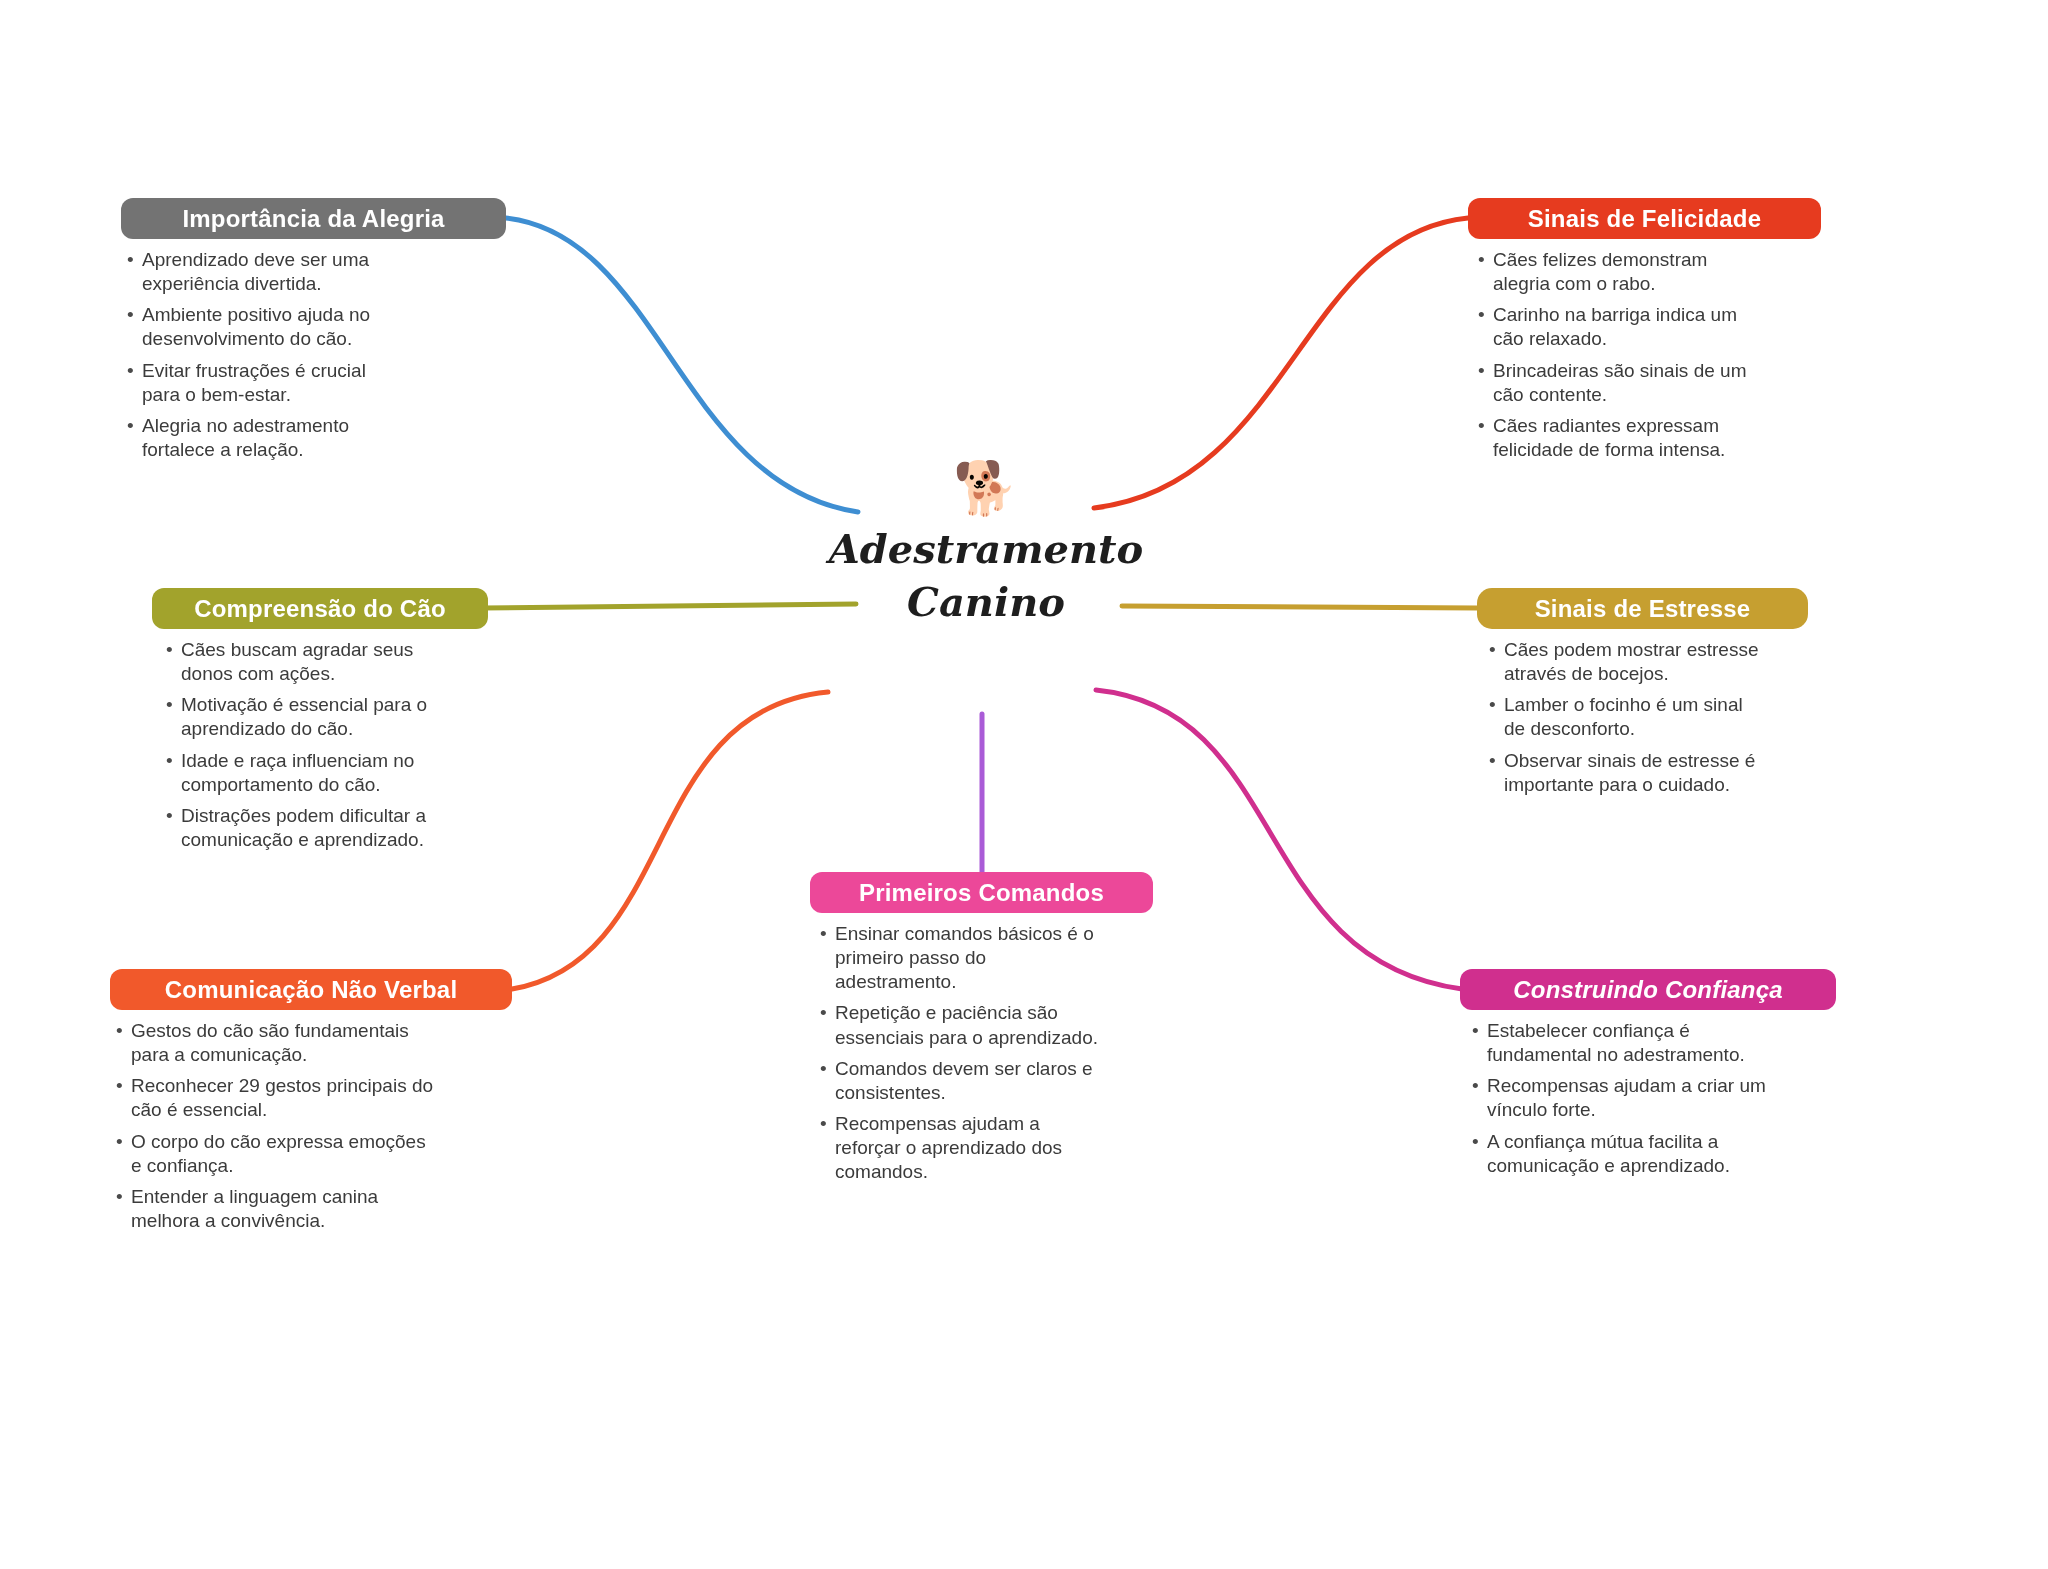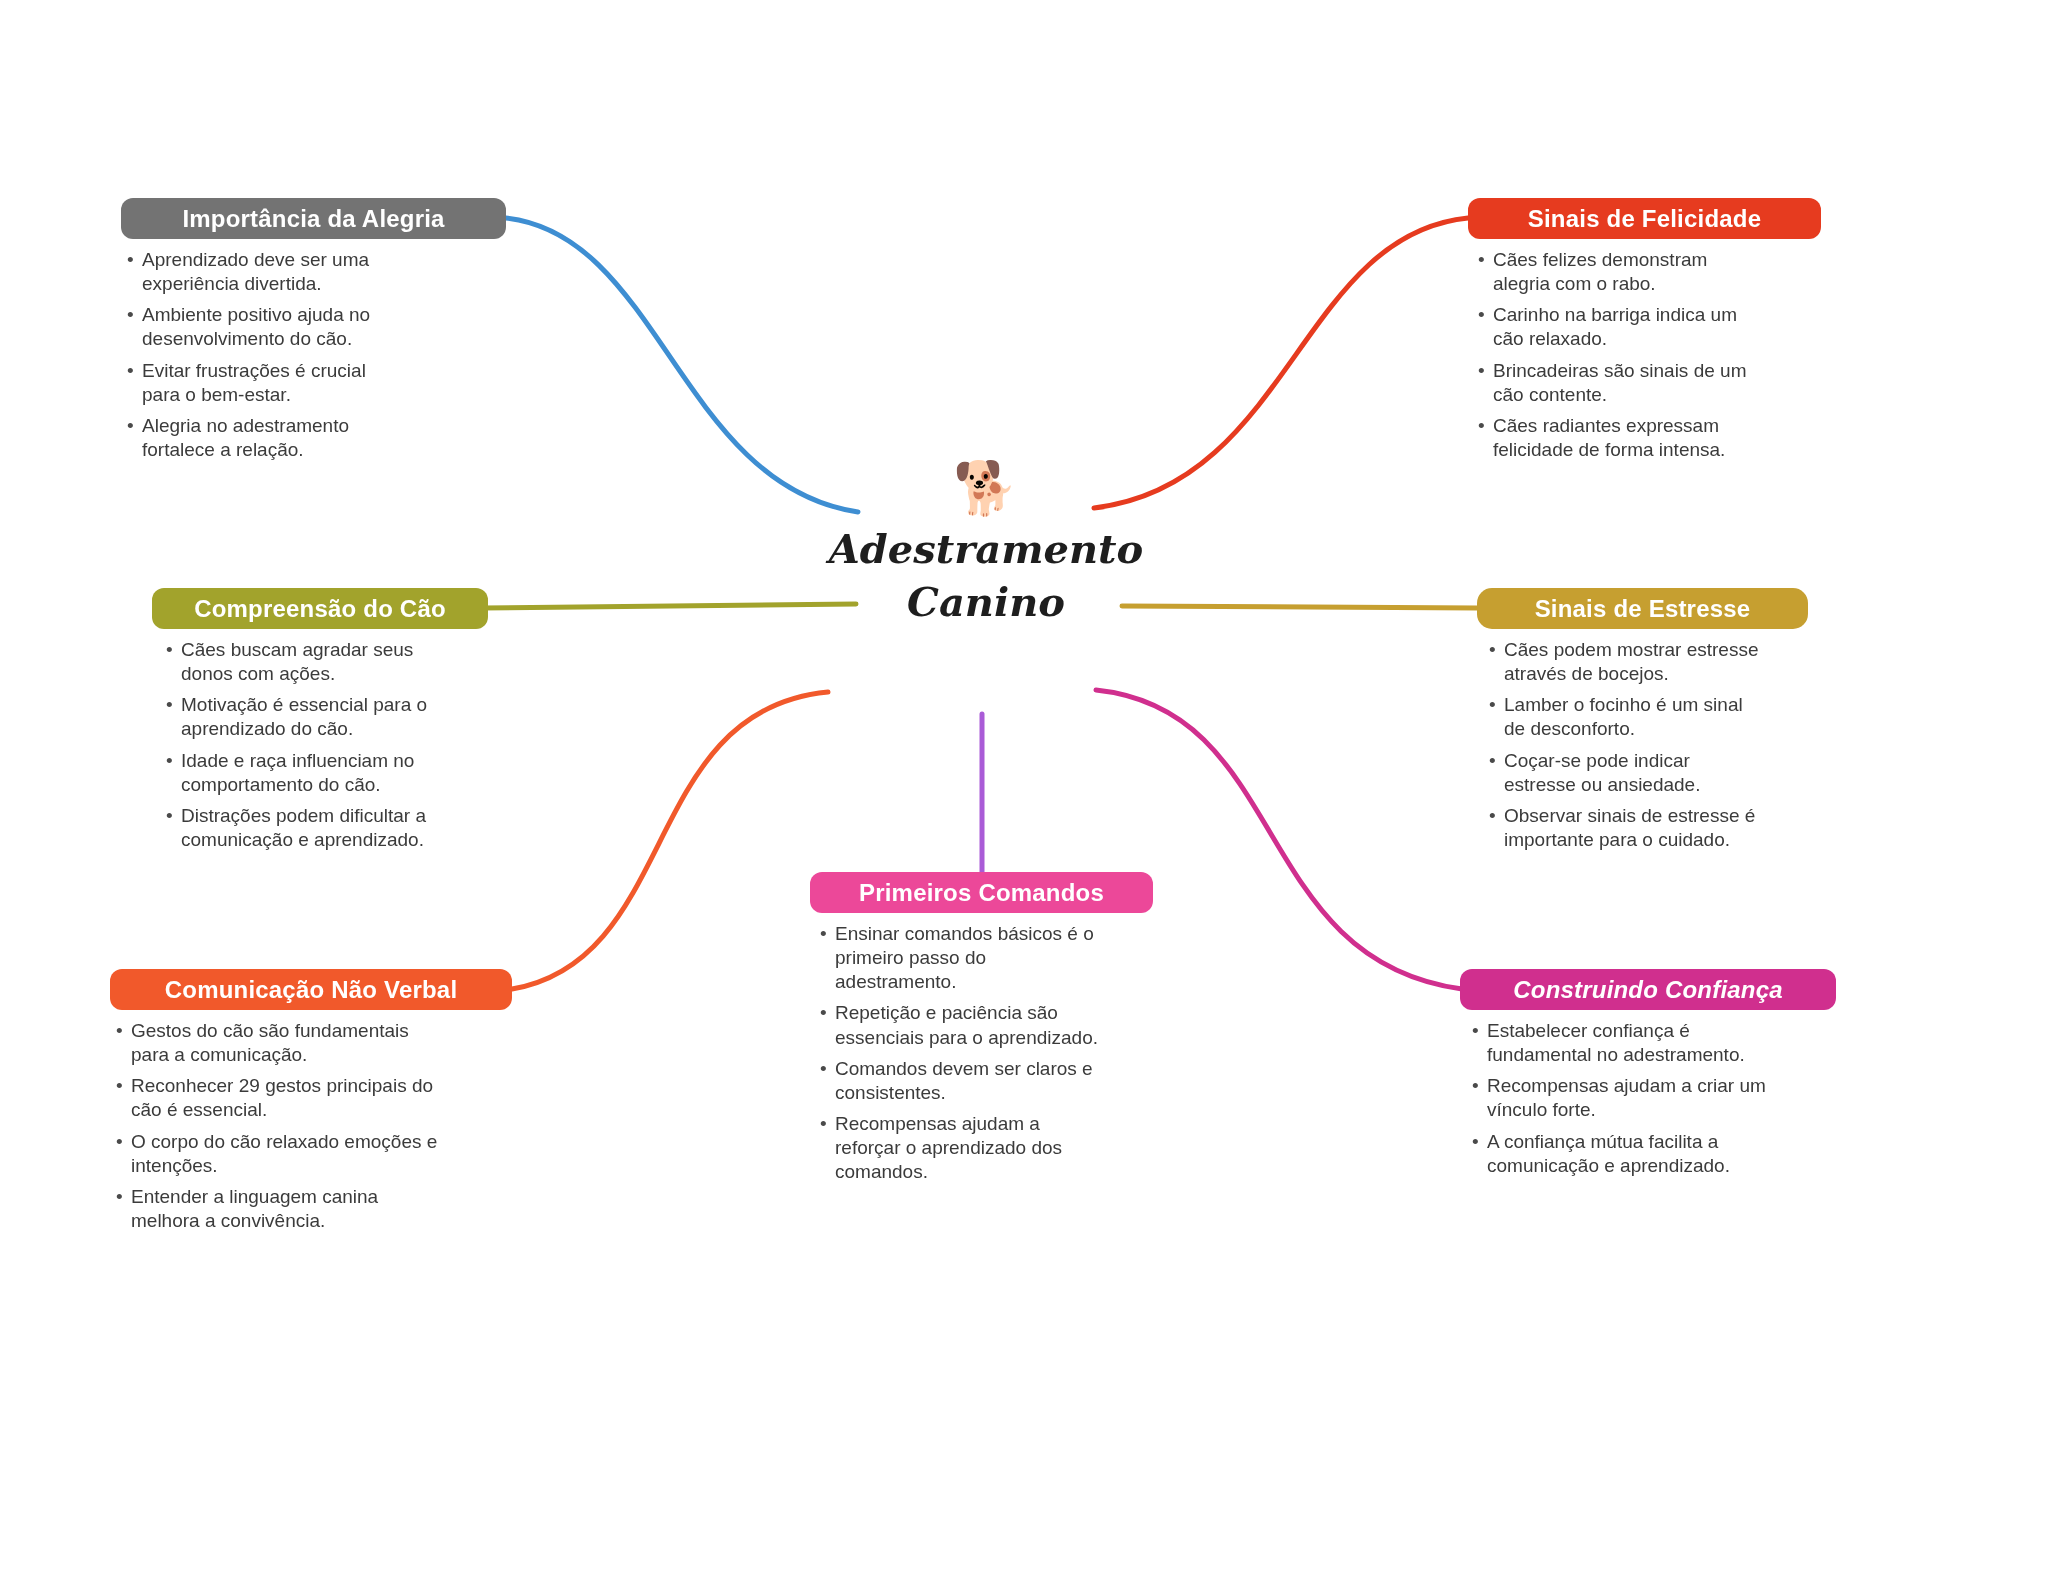--- a/index.html
+++ b/index.html
@@ -121,31 +121,30 @@
       <li>Idade e raça influenciam no comportamento do cão.</li>
       <li>Distrações podem dificultar a comunicação e aprendizado.</li>
     </ul>
   </div>
 
   <div class="node" style="left:1477px; top:588px;">
     <div class="pill" style="width: 331px; background: rgb(198, 159, 48); border-radius: 15px;">Sinais de Estresse</div>
     <ul class="bullets" style="width:277px; margin-left:10px;">
       <li>Cães podem mostrar estresse através de bocejos.</li>
       <li>Lamber o focinho é um sinal de desconforto.</li>
-      <li>Coçar-se pode indicar estresse ou ansiedade.</li>
       <li>Observar sinais de estresse é importante para o cuidado.</li>
     </ul>
   </div>
 
   <div class="node" style="left:110px; top:969px;">
     <div class="pill" style="width: 402px; background: rgb(241, 89, 43);">Comunicação Não Verbal</div>
     <ul class="bullets" style="width:325px;">
       <li>Gestos do cão são fundamentais para a comunicação.</li>
       <li>Reconhecer 29 gestos principais do cão é essencial.</li>
-      <li>O corpo do cão relaxado emoções e intenções.</li>
+      <li>O corpo do cão expressa emoções e confiança.</li>
       <li>Entender a linguagem canina melhora a convivência.</li>
     </ul>
   </div>
 
   <div class="node" style="left:810px; top:872px;">
     <div class="pill" style="width: 343px; background: #ec4899;">Primeiros Comandos</div>
     <ul class="bullets" style="width:292px; margin-left:8px;">
       <li>Ensinar comandos básicos é o primeiro passo do adestramento.</li>
       <li>Repetição e paciência são essenciais para o aprendizado.</li>
       <li>Comandos devem ser claros e consistentes.</li>

